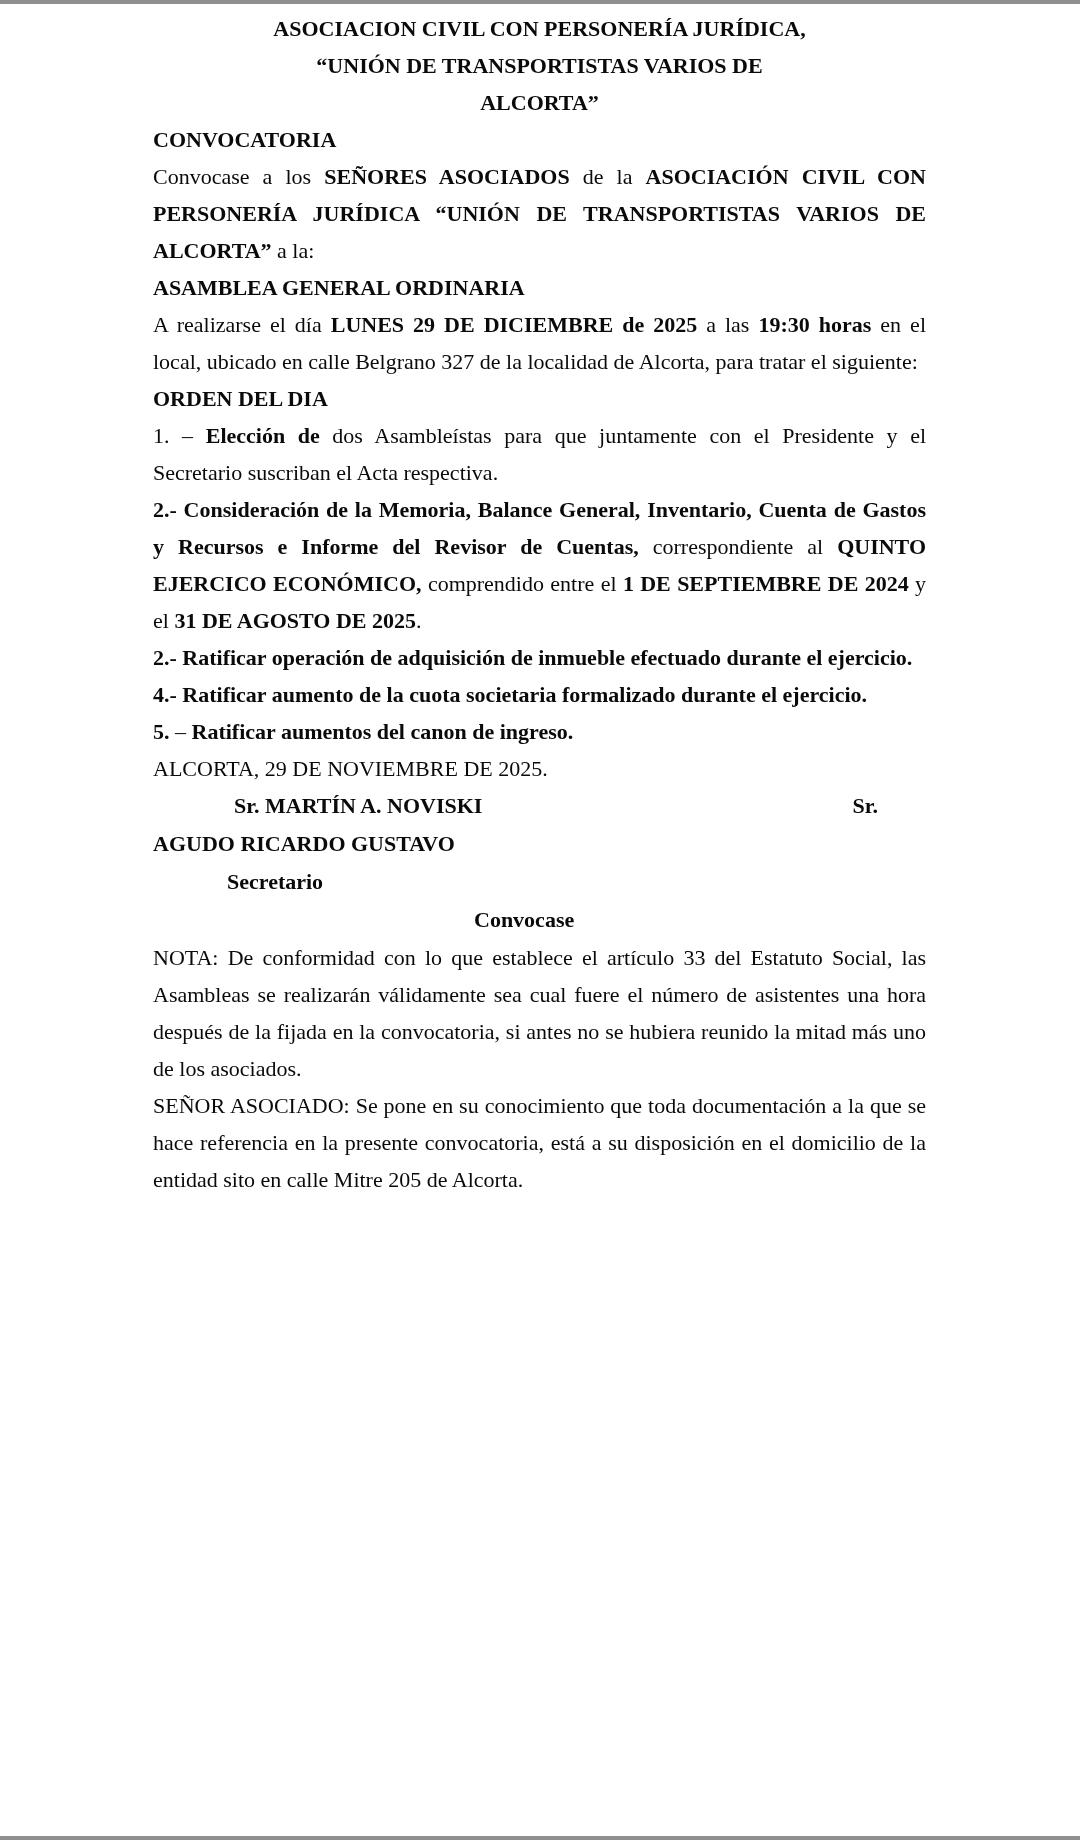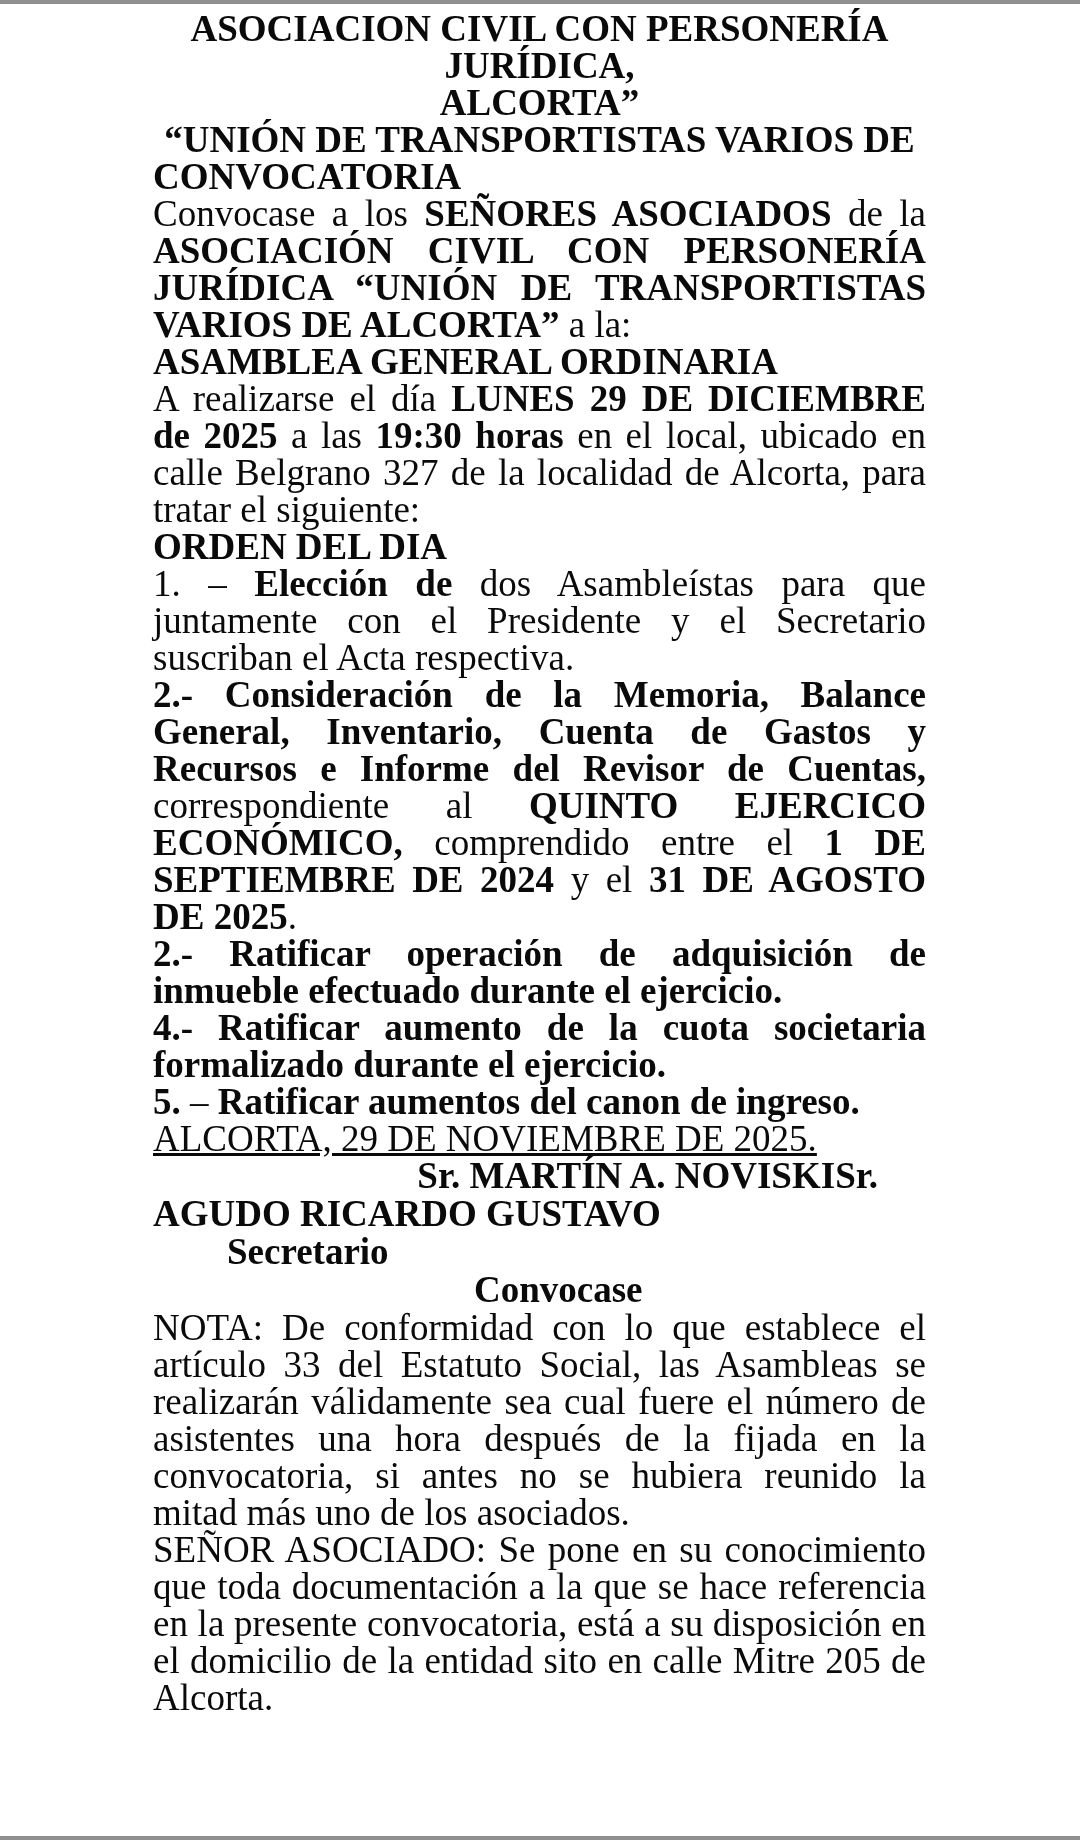--- a/index.html
+++ b/index.html
@@ -24,72 +24,71 @@
     background: var(--border-color, #8f8f8f);
   }
   .edge-top { top: 0; }
   .edge-bottom { top: 1836px; }
 
   .content {
     position: absolute;
     left: 153px;
     top: 10px;
     width: 773px;
-    font-size: 37px;
+    font-size: 22px;
     line-height: 37px;
   }
   .content p, .content div.block { margin: 0; }
 
   .title {
     font-weight: bold;
     text-align: center;
   }
   .heading {
     font-weight: bold;
     text-align: left;
     margin-top: 20px;
   }
   .para {
     text-align: justify;
     margin-top: 20px;
   }
   .date-line {
     margin-top: 42px;
     text-align: left;
-    text-decoration: underline;
   }
   .sig {
     margin-top: 48px;
     font-weight: bold;
     line-height: 38px;
   }
   .sig-row1 {
     display: flex;
-    justify-content: flex-end;
+    justify-content: space-between;
     padding: 0 48px 0 81px;
   }
   .sig-row2 { text-align: left; }
   .sig-row3 { padding-left: 74px; }
   .sig-row4 { padding-left: 321px; }
   .nota { margin-top: 48px; }
   .senor { margin-top: 20px; }
   b { font-weight: bold; }
 </style>
 </head>
 <body>
 
 <div class="page">
   <div class="edge edge-top"></div>
 
   <div class="content">
 
     <div class="block title">
         <div>ASOCIACION CIVIL CON PERSONERÍA JURÍDICA,</div>
+        <div>“UNIÓN DE TRANSPORTISTAS VARIOS DE</div>
         <div>ALCORTA”</div>
-        <div>“UNIÓN DE TRANSPORTISTAS VARIOS DE</div>
       </div>
 
     <p class="heading">CONVOCATORIA</p>
 
     <p class="para"><span>Convocase a los </span><b>SEÑORES ASOCIADOS</b><span> de la </span><b>ASOCIACIÓN CIVIL CON PERSONERÍA JURÍDICA “UNIÓN DE TRANSPORTISTAS VARIOS DE ALCORTA”</b><span> a la:</span></p>
 
     <p class="heading">ASAMBLEA GENERAL ORDINARIA</p>
 
     <p class="para"><span>A realizarse el día </span><b>LUNES 29 DE DICIEMBRE de 2025</b><span> a las </span><b>19:30 horas</b><span> en el local, ubicado en calle Belgrano 327 de la localidad de Alcorta, para tratar el siguiente:</span></p>
 

